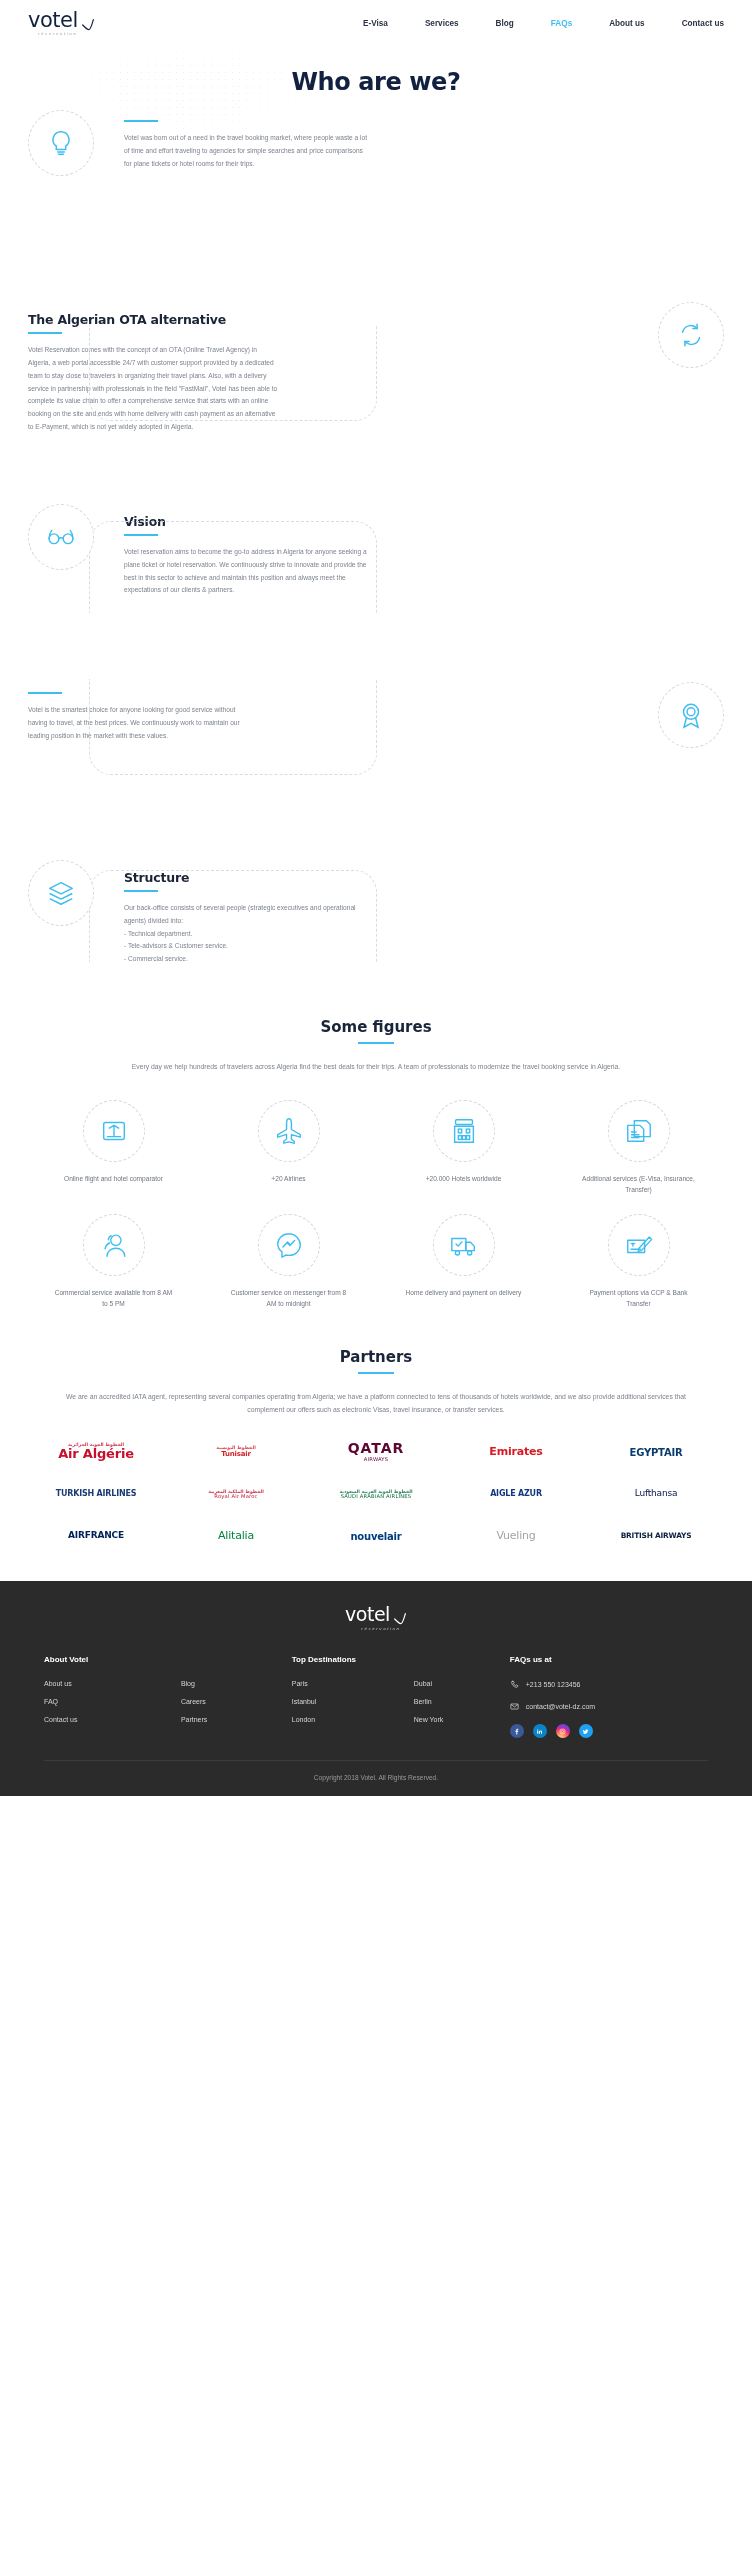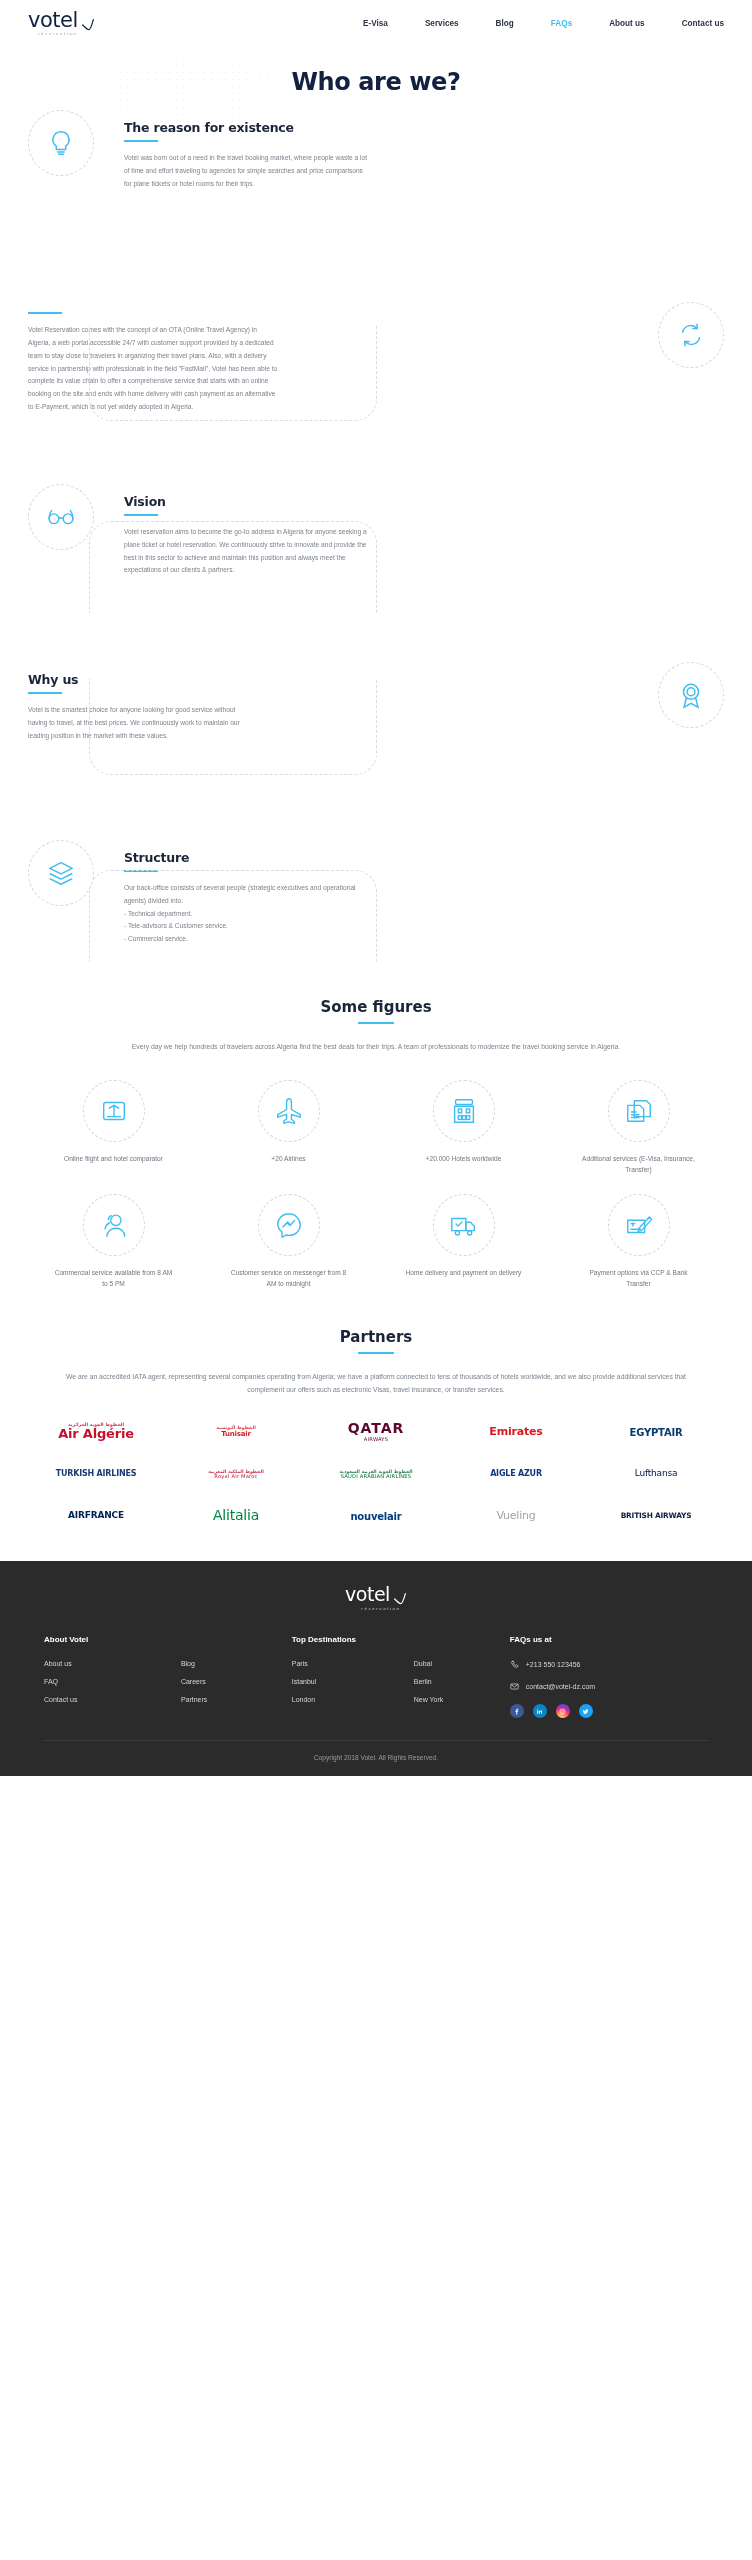--- a/index.html
+++ b/index.html
@@ -159,40 +159,40 @@
     <div class="conn" style="left:89px;top:760px;width:288px;height:92px;border-top:1px dashed #d7dce3;border-left:1px dashed #d7dce3;border-right:1px dashed #d7dce3;border-bottom:none;border-top-left-radius:22px;border-top-right-radius:22px;"></div>
 
     <div class="tl-row right" style="margin-bottom:88px;">
       <div class="bubble">
         <svg viewBox="0 0 32 32" fill="none" stroke="#3fbdf1" stroke-width="1.6" stroke-linecap="round">
           <path d="M16 4a8.5 8.5 0 0 0-5 15.4V23h10v-3.6A8.5 8.5 0 0 0 16 4z"></path>
           <path d="M12.5 25.5h7M13.5 28h5"></path>
         </svg>
       </div>
       <div class="tl-text">
-        <div class="tl-h">The reason for existence</div>
         <div class="tl-rule"></div>
         <div class="tl-p">
           <span class="ln">Votel was born out of a need in the travel booking market, where people waste a lot</span>
           <span class="ln">of time and effort traveling to agencies for simple searches and price comparisons</span>
           <span class="ln">for plane tickets or hotel rooms for their trips.</span>
         </div>
       </div>
     </div>
 
     <div class="tl-row left" style="margin-bottom:70px;">
       <div class="bubble">
         <svg viewBox="0 0 32 32" fill="none" stroke="#3fbdf1" stroke-width="1.6" stroke-linecap="round">
           <path d="M7 13a9 9 0 0 1 15.5-4"></path>
             <path d="M22.5 4.5V9h-4.5"></path>
           <path d="M25 19a9 9 0 0 1-15.5 4"></path>
             <path d="M9.5 27.5V23H14"></path>
         </svg>
       </div>
       <div class="tl-text">
+        <div class="tl-h">The Algerian OTA alternative</div>
         <div class="tl-rule"></div>
         <div class="tl-p">
           <span class="ln">Votel Reservation comes with the concept of an OTA (Online Travel Agency) in</span>
           <span class="ln">Algeria, a web portal accessible 24/7 with customer support provided by a dedicated</span>
           <span class="ln">team to stay close to travelers in organizing their travel plans. Also, with a delivery</span>
           <span class="ln">service in partnership with professionals in the field "FastMail", Votel has been able to</span>
           <span class="ln">complete its value chain to offer a comprehensive service that starts with an online</span>
           <span class="ln">booking on the site and ends with home delivery with cash payment as an alternative</span>
           <span class="ln">to E-Payment, which is not yet widely adopted in Algeria.</span>
         </div>
@@ -223,21 +223,20 @@
 
     <div class="tl-row left" style="margin-bottom:74px;">
       <div class="bubble">
         <svg viewBox="0 0 32 32" fill="none" stroke="#3fbdf1" stroke-width="1.6" stroke-linecap="round">
           <circle cx="16" cy="12.5" r="8"></circle>
             <circle cx="16" cy="12.5" r="4.2"></circle>
           <path d="M11 19.5 8.5 29l7.5-4 7.5 4-2.5-9.5"></path>
         </svg>
       </div>
       <div class="tl-text">
-        <div class="tl-h">Why us</div>
         <div class="tl-rule"></div>
         <div class="tl-p">
           <span class="ln">Votel is the smartest choice for anyone looking for good service without</span>
           <span class="ln">having to travel, at the best prices. We continuously work to maintain our</span>
           <span class="ln">leading position in the market with these values.</span>
         </div>
       </div>
     </div>
 
     <div class="tl-row right">
@@ -425,21 +424,21 @@
           <span>Lufthansa</span>
         </div>
       </div>
 
       <div class="plogo">
         <div class="plogo-txt" style="color:#002157;font-size:9px;">
           <span>AIRFRANCE</span>
         </div>
       </div>
       <div class="plogo">
-        <div class="plogo-txt" style="color:#00853f;font-size:14px;font-weight:400;">
+        <div class="plogo-txt" style="color:#00853f;font-size:11px;font-weight:400;">
           <span>Alitalia</span>
         </div>
       </div>
       <div class="plogo">
         <div class="plogo-txt" style="color:#003d7d;font-size:10px;">
           <span>nouvelair</span>
         </div>
       </div>
       <div class="plogo">
         <div class="plogo-txt" style="color:#9fa5ab;font-size:11px;font-weight:400;">

